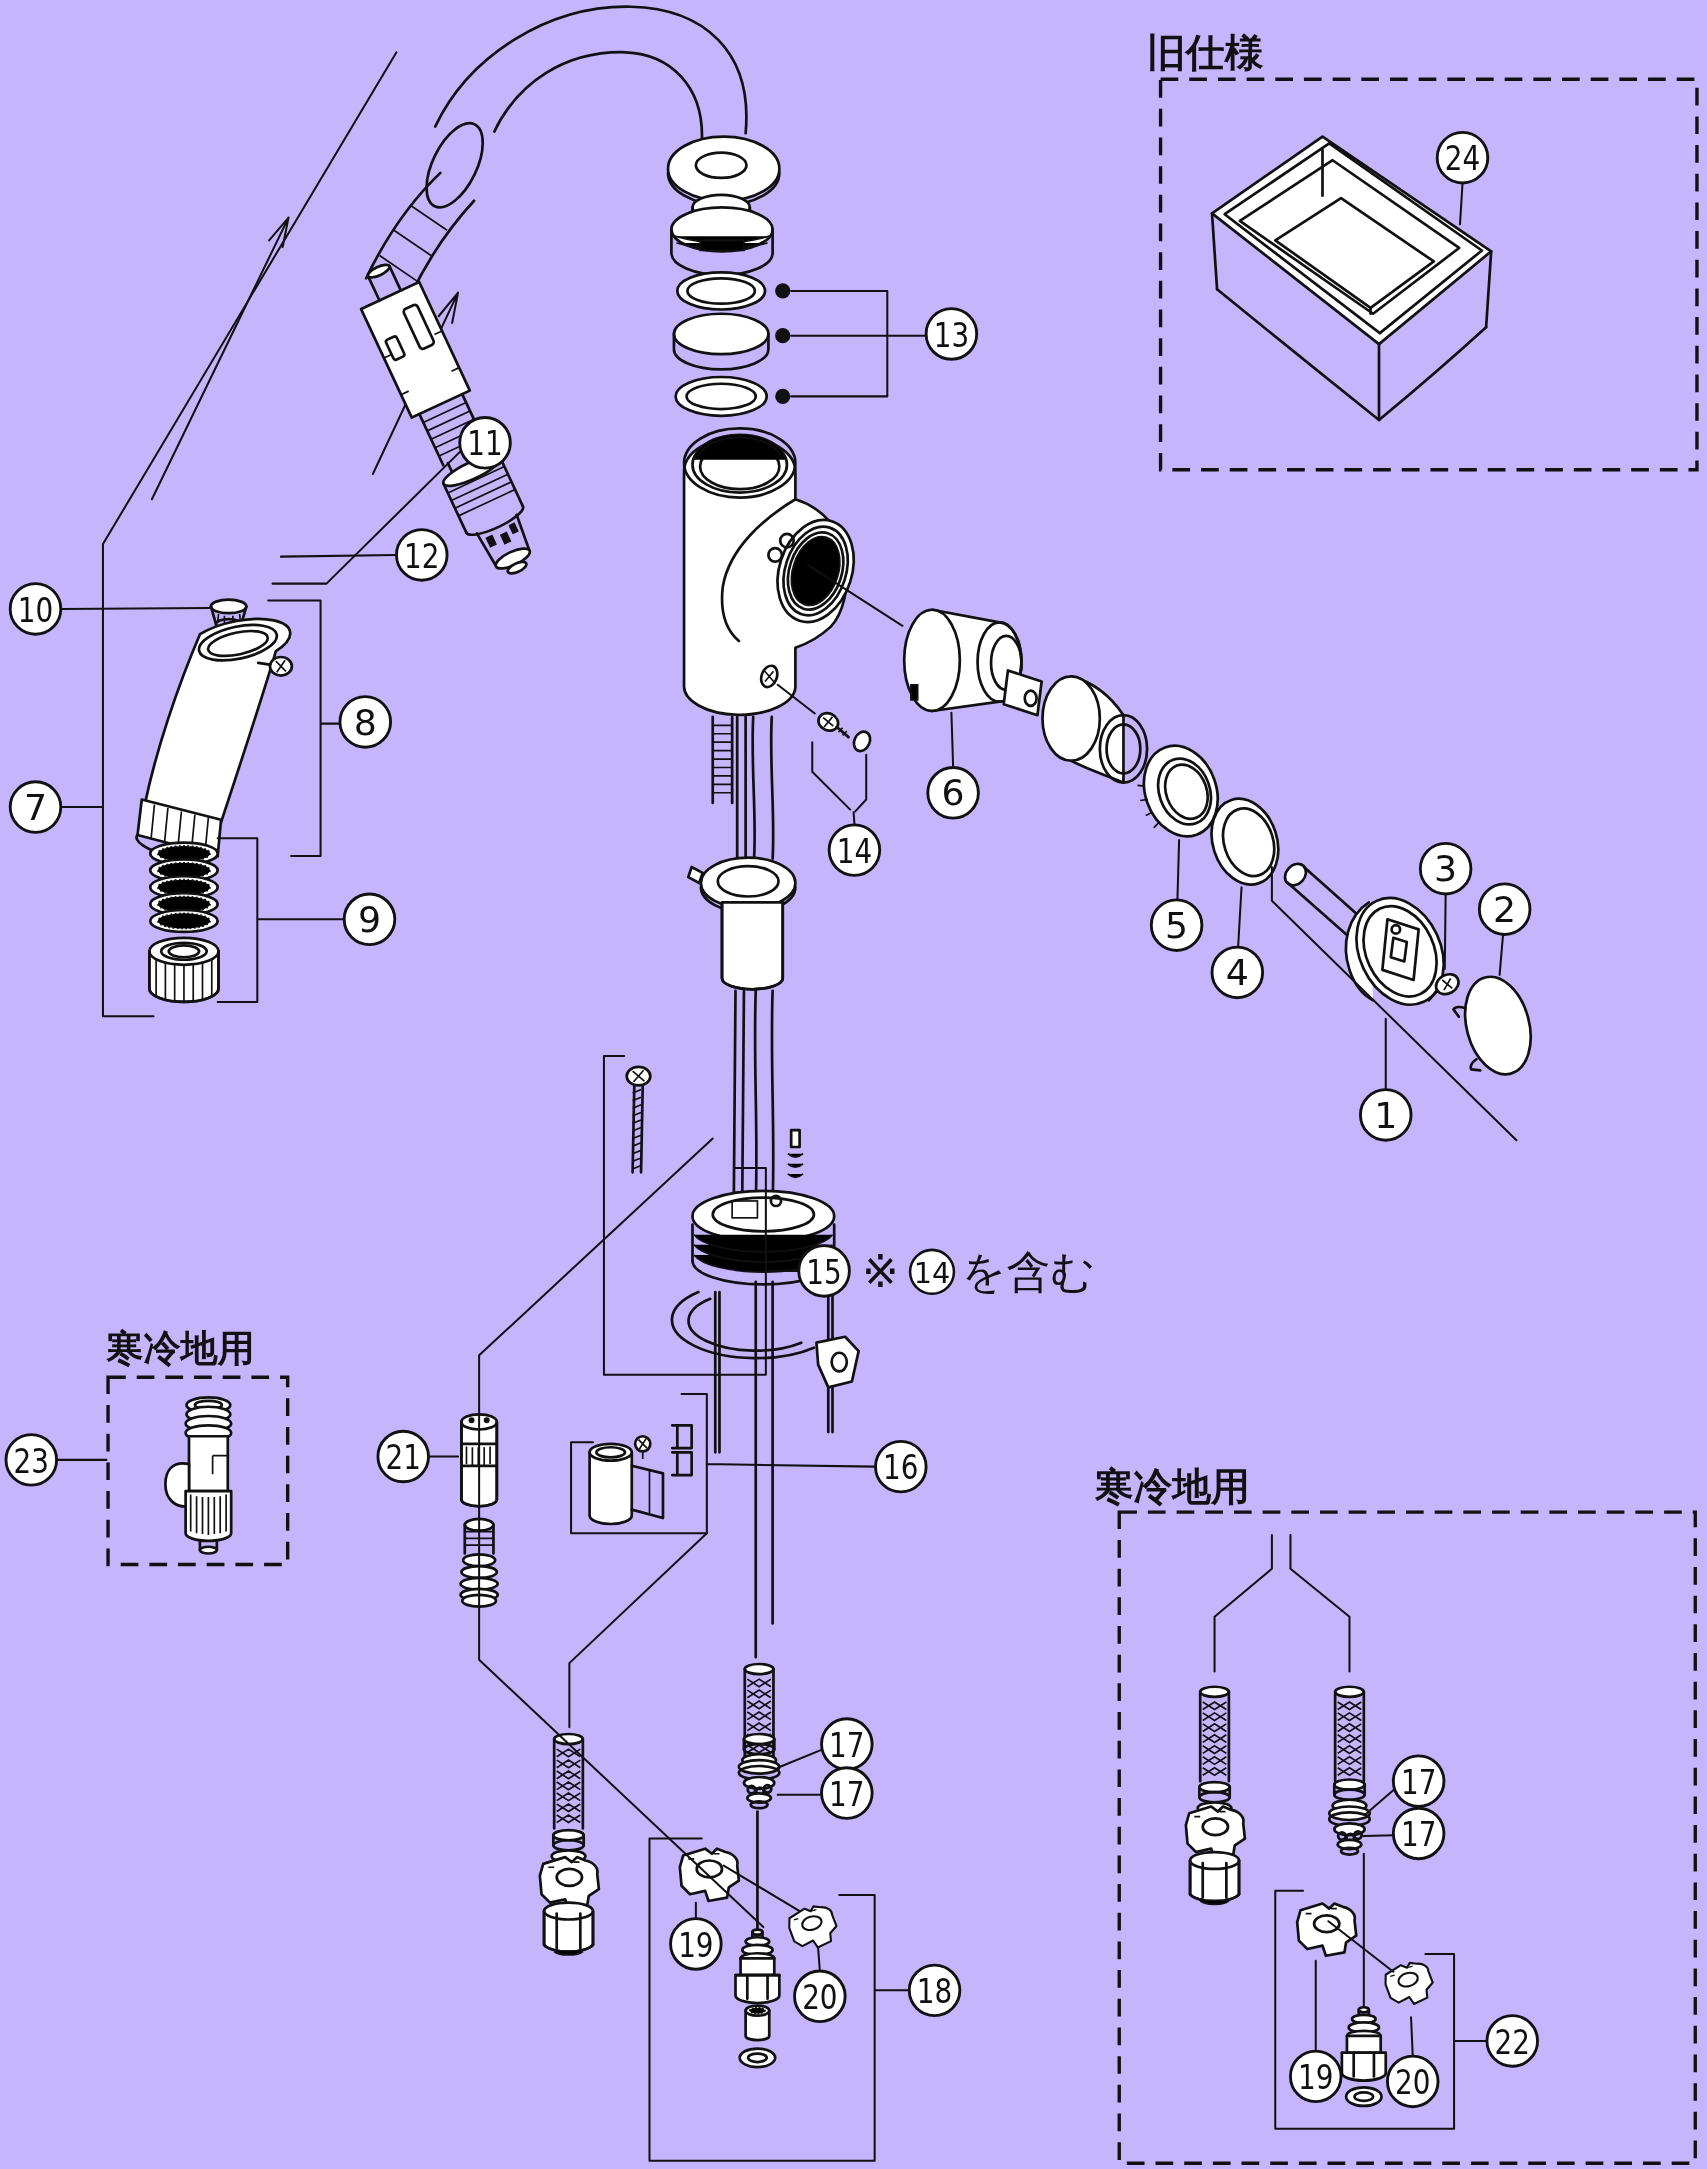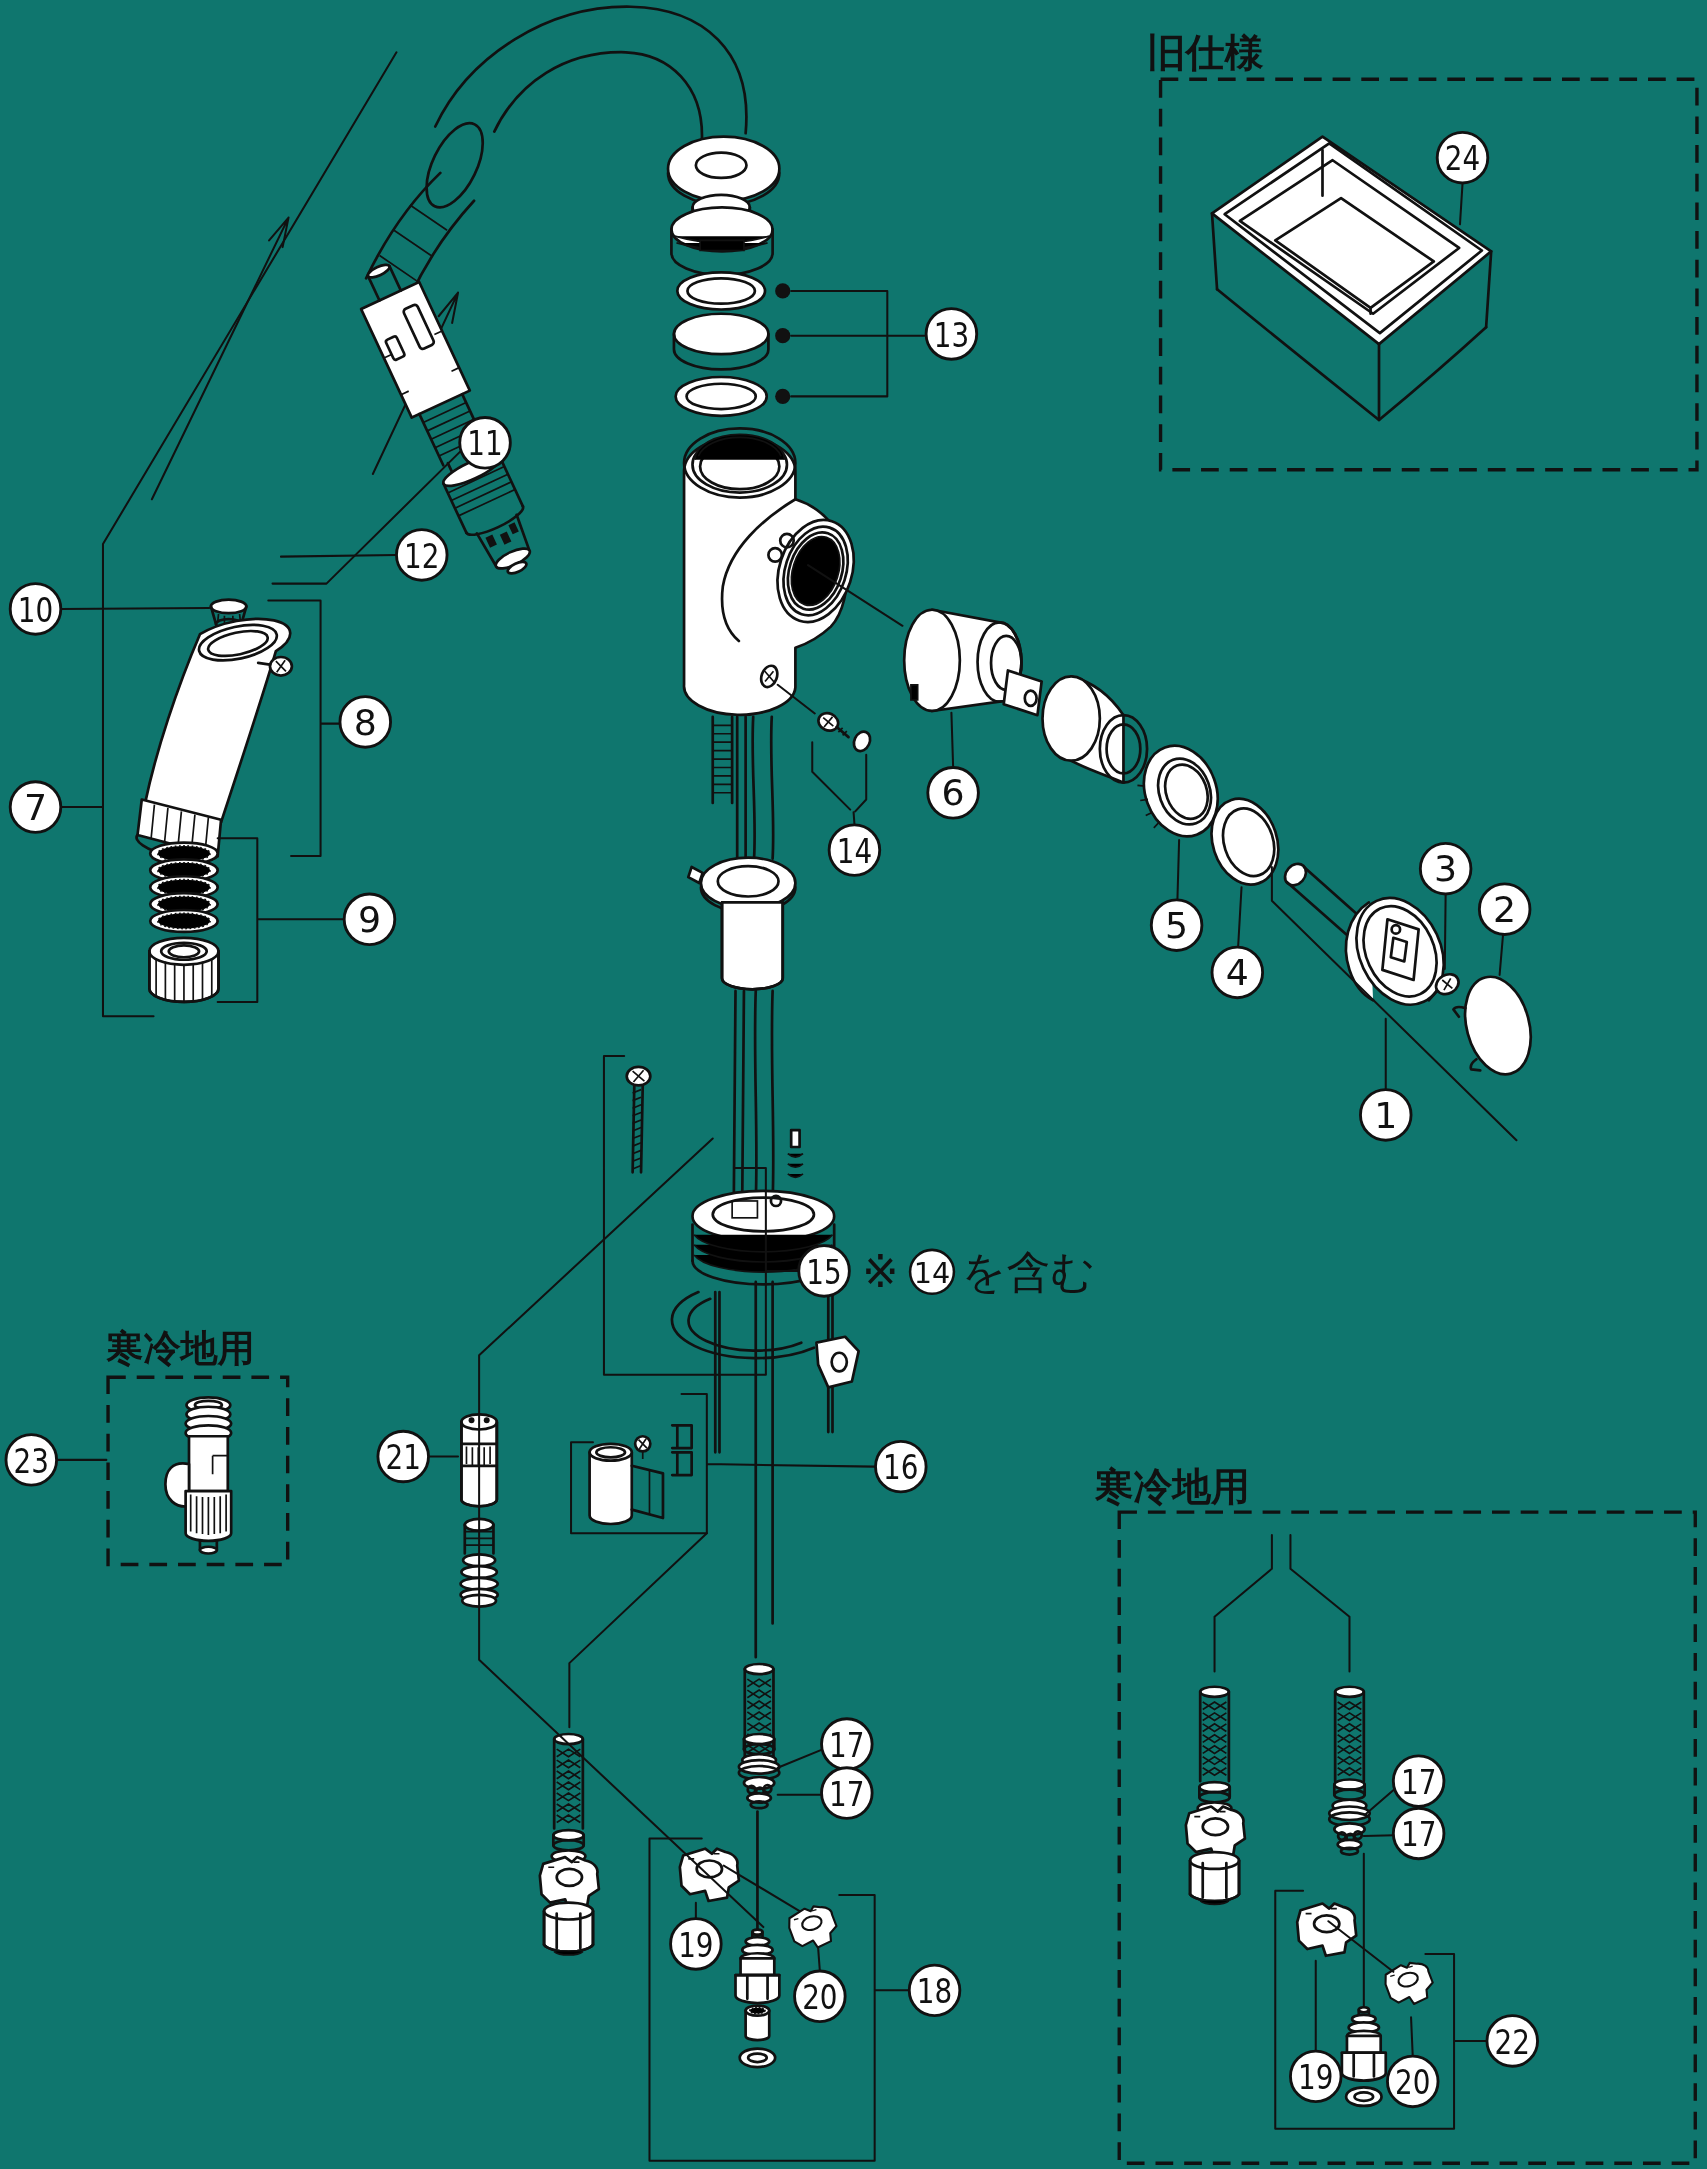--- a/index.html
+++ b/index.html
@@ -1,17 +1,17 @@
 <!DOCTYPE html>
 <html style="font-size:13.5px"><head>
 <meta charset="utf-8">
 <style>
   html,body{margin:0;padding:0;background:#fff;}
   body{font-family:"DejaVu Sans","Liberation Sans",sans-serif;}
-  #stage{position:relative;width:1708px;height:2170px;background:#0f766e;}
+  #stage{position:relative;width:1708px;height:2170px;background:#c4b5fd;}
   svg{display:block;}
   .art{stroke:#111;fill:none;stroke-width:3.2;stroke-linecap:round;stroke-linejoin:round;}
   .thin{stroke-width:2;}
   .fillw{fill:#fff;}
   .dark{fill:#111;stroke:none;}
   .leader{stroke:#111;fill:none;stroke-width:2.4;stroke-linecap:round;stroke-linejoin:round;}
   .dashbox{fill:none;stroke:#111;stroke-width:4;stroke-dasharray:21 13;}
   .jlabel{fill:#111;font-weight:600;}
   #callout-layer circle{fill:#fff;stroke:#111;stroke-width:3.4;}
   #callout-layer text{fill:#111;text-anchor:middle;font-weight:500;}

